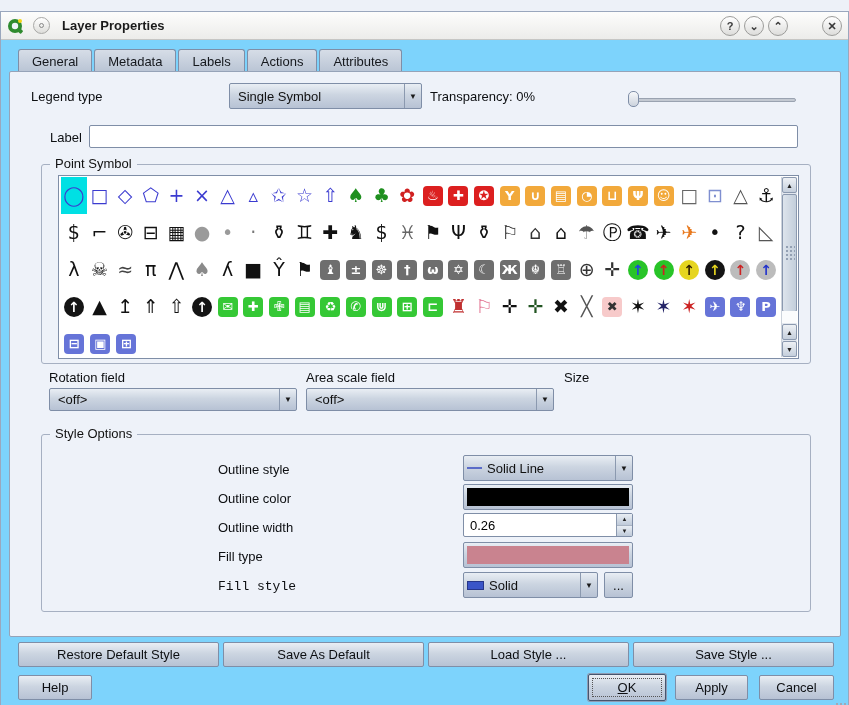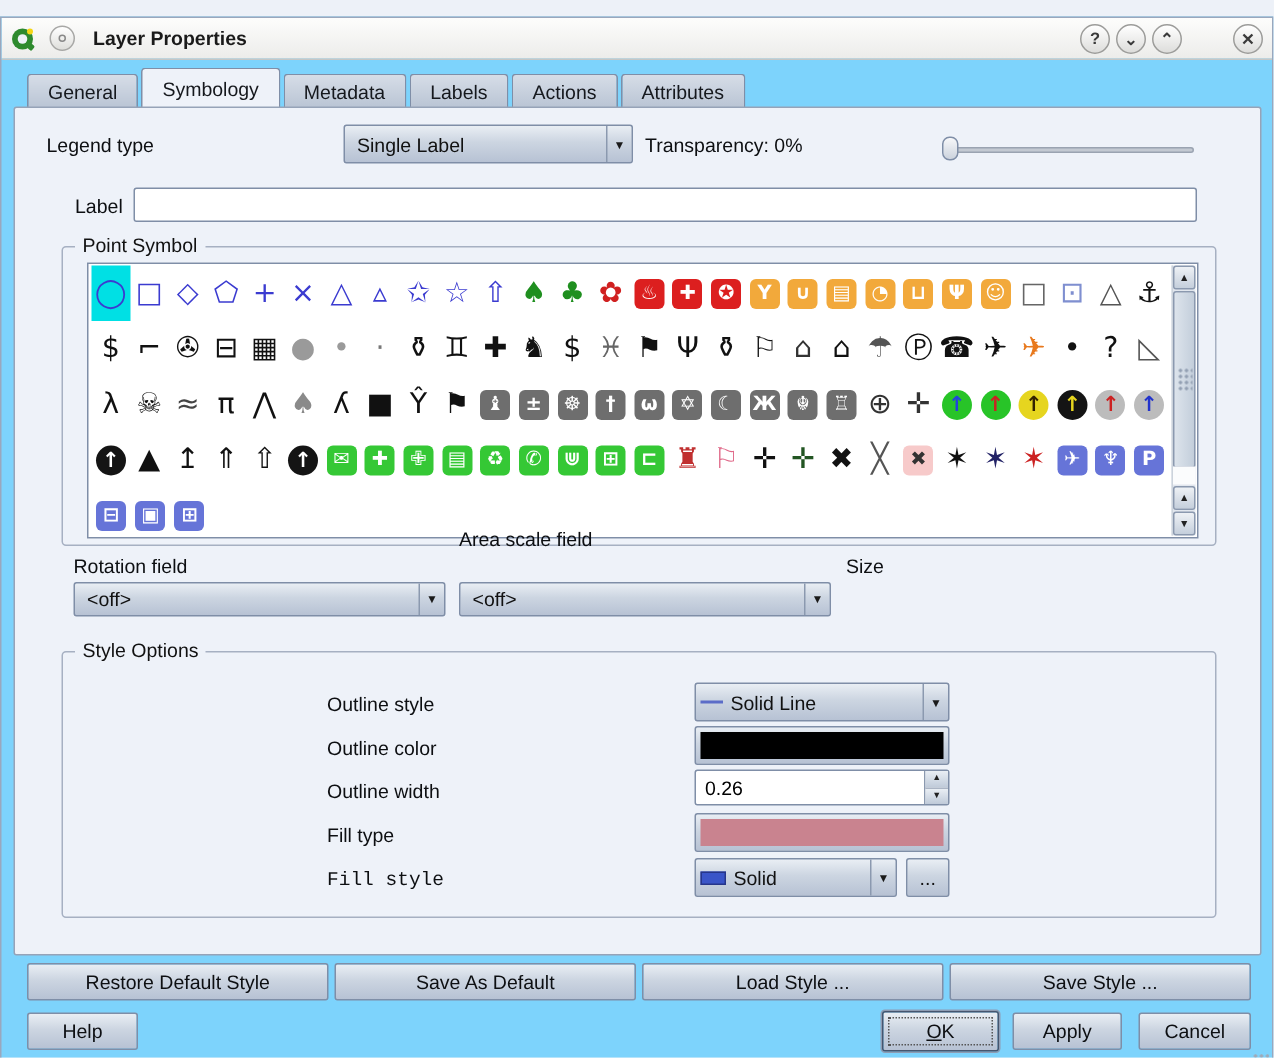--- a/index.html
+++ b/index.html
@@ -122,32 +122,31 @@
     <span class="win-btns">
       <span class="win-btn">?</span>
       <span class="win-btn">⌄</span>
       <span class="win-btn">⌃</span>
       <span class="win-btn gap">✕</span>
     </span>
   </div>
 
   <div class="tabbar">
     <div class="tab">General</div>
-    <div class="tab active">Symbology</div>
     <div class="tab">Metadata</div>
     <div class="tab">Labels</div>
     <div class="tab">Actions</div>
     <div class="tab">Attributes</div>
   </div>
 
   <div class="pane"></div>
 
   <span class="lbl" style="left:30px;top:77px;">Legend type</span>
   <div class="combo grad" style="left:228px;top:71px;width:193px;height:26px;">
-    <span class="txt">Single Label</span>
+    <span class="txt">Single Symbol</span>
     <span class="arrow">▼</span>
   </div>
   <span class="lbl" style="left:429px;top:77px;">Transparency: 0%</span>
   <div class="slider-groove" style="left:629px;top:86px;width:166px;"></div>
   <div class="slider-handle" style="left:627px;top:79px;"></div>
 
   <span class="lbl" style="left:49px;top:118px;">Label</span>
   <div class="inputbox" style="left:88px;top:113px;width:709px;height:23px;">
     <input value="" style="">
   </div>
@@ -520,21 +519,21 @@
       <div class="sb-btn" style="bottom:17px;">▲</div>
       <div class="sb-btn" style="bottom:0;">▼</div>
     </div>
   </div>
 
   <span class="lbl" style="left:48px;top:358px;">Rotation field</span>
   <div class="combo grad" style="left:48px;top:376px;width:248px;height:23px;">
     <span class="txt">&lt;off&gt;</span>
     <span class="arrow">▼</span>
   </div>
-  <span class="lbl" style="left:305px;top:340px;">Area scale field</span>
+  <span class="lbl" style="left:305px;top:358px;">Area scale field</span>
   <div class="combo grad" style="left:305px;top:376px;width:248px;height:23px;">
     <span class="txt">&lt;off&gt;</span>
     <span class="arrow">▼</span>
   </div>
   <span class="lbl" style="left:563px;top:358px;">Size</span>
 
   <div class="group" style="left:40px;top:422px;width:770px;height:178px;">
     <span class="glabel">Style Options</span>
   </div>
 

